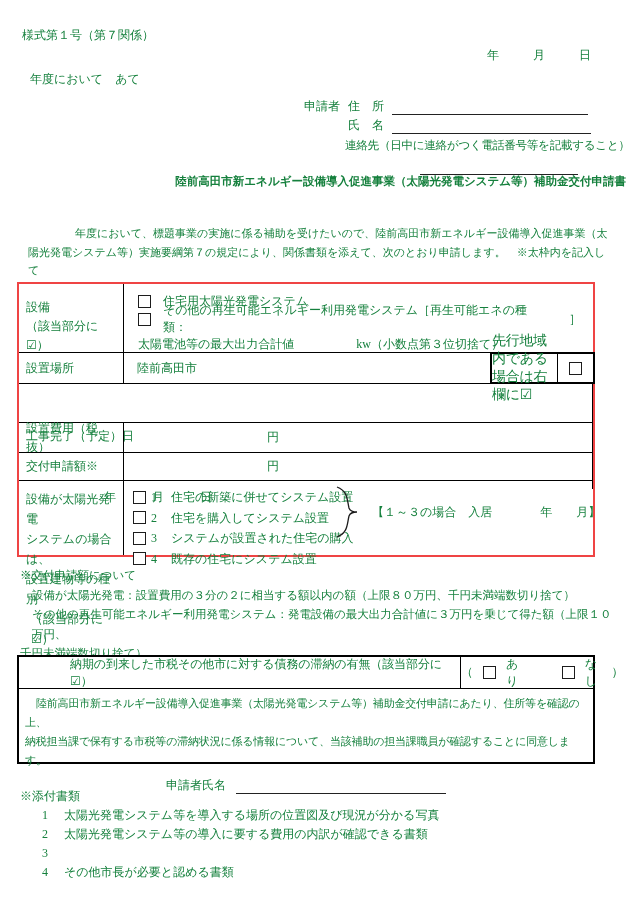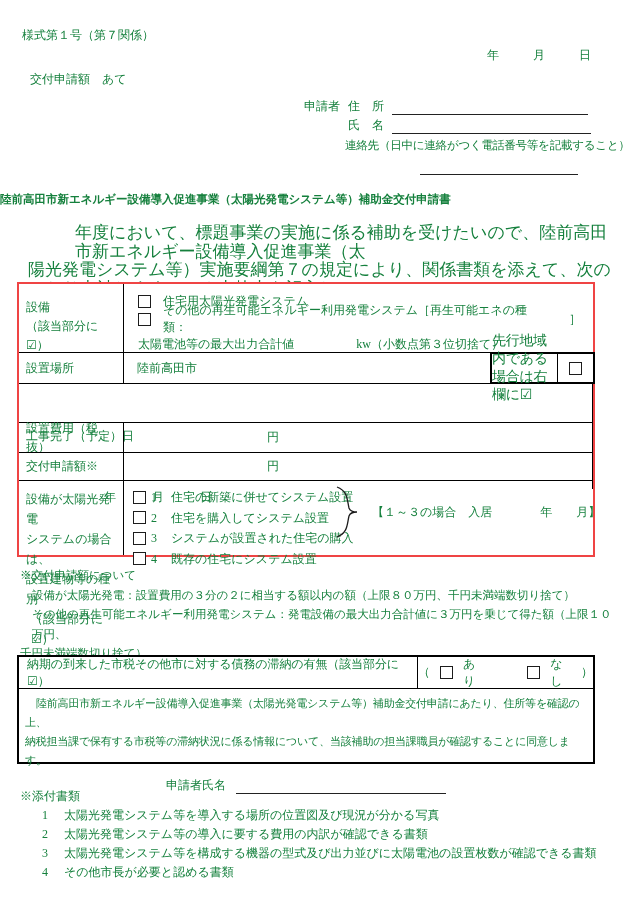--- a/index.html
+++ b/index.html
@@ -13,23 +13,23 @@
   .cb{display:inline-block;width:11px;height:11px;border:1px solid #1c1c1c;background:#fff;
       vertical-align:-1px;flex:0 0 auto;}
   
   .form-no{left:22px;top:27px;}
   .date-row{left:487px;top:47px;display:flex;gap:34px;}
   .addressee{left:30px;top:71px;}
   .applicant{left:304px;top:96px;width:292px;}
   .app-row{display:flex;align-items:flex-end;height:19px;}
   .app-row .lbl{flex:0 0 auto;}
   
-  .doc-title{left:0;top:192px;width:626px;text-align:left;
+  .doc-title{left:0;top:174px;width:626px;text-align:right;
     font-family:"Liberation Sans","DejaVu Sans",sans-serif;font-weight:bold;font-size:11.5px;}
-  .intro{left:28px;top:224px;width:588px;line-height:18.5px;font-size:17px;}
+  .intro{left:28px;top:224px;width:588px;line-height:18.5px;font-size:11px;}
   .indent47{padding-left:47px;}
   
   .t1{left:17px;top:282px;width:578px;border:2px solid #ef4444;box-sizing:border-box;background:#fff;}
   .trow{display:flex;box-sizing:border-box;position:relative;}
   .trow + .trow{border-top:1px solid #000;}
   .tlabel{flex:0 0 105px;border-right:1px solid #000;box-sizing:border-box;
           padding:4px 2px 2px 7px;line-height:19px;}
   .tcontent{flex:1 1 auto;box-sizing:border-box;position:relative;}
   .vcen{display:flex;align-items:center;}
   .r1{height:68px;}
@@ -58,21 +58,21 @@
   .r6 .tcontent{padding:6px 0 0 9px;line-height:20.5px;}
   .optline{display:flex;align-items:center;gap:5px;height:20.5px;}
   .optline .txt{padding-left:9px;}
   .brace{position:absolute;left:212px;top:5px;}
   .bracket-note{position:absolute;left:248px;top:21px;white-space:nowrap;}
   
   .notes{left:20px;top:566px;width:600px;line-height:19.5px;font-size:11.5px;}
   .indent12{padding-left:12px;}
   
   .t2{left:17px;top:655px;width:578px;border:2px solid #000;box-sizing:border-box;background:#fff;}
-  .t2r1{display:flex;height:31px;box-sizing:border-box;}
+  .t2r1{display:flex;height:31px;box-sizing:border-box;padding-left:43px;}
   .t2a{flex:0 0 399px;border-right:1px solid #000;box-sizing:border-box;display:flex;
        align-items:center;padding-left:8px;letter-spacing:-0.1px;}
   .t2b{flex:1 1 auto;display:flex;align-items:center;justify-content:center;gap:10px;}
   .t2b .sp30{display:inline-block;width:28px;}
   .t2r2{border-top:1px solid #000;height:74px;box-sizing:border-box;padding:5px 6px 16px 6px;}
   .consent{font-size:11px;letter-spacing:-0.2px;line-height:19px;}
   .consent .ci{text-indent:11px;}
   .sigrow{display:flex;justify-content:center;align-items:center;gap:10px;margin-top:7px;}
   
   .attach{left:20px;top:787px;width:600px;line-height:19px;}
@@ -85,21 +85,21 @@
 <div class="sheet">
 
   <div class="abs form-no">様式第１号（第７関係）</div>
 
   <div class="abs date-row">
     <span>年</span>
     <span>月</span>
     <span>日</span>
   </div>
 
-  <div class="abs addressee">交付申請額　あて</div>
+  <div class="abs addressee">年度において　あて</div>
 
   <div class="abs applicant">
     <div class="app-row">
       <span class="lbl">申請者</span>
       <span class="lbl" style="margin-left:8px;">住　所</span>
       <span class="u" style="width:196px;margin-left:8px;"></span>
     </div>
     <div class="app-row">
       <span class="lbl" style="margin-left:44px;">氏　名</span>
       <span class="u" style="width:199px;margin-left:8px;"></span>
@@ -265,21 +265,20 @@
     <div class="aitem">
       <span class="num">1</span>
       <span>太陽光発電システム等を導入する場所の位置図及び現況が分かる写真</span>
     </div>
     <div class="aitem">
       <span class="num">2</span>
       <span>太陽光発電システム等の導入に要する費用の内訳が確認できる書類</span>
     </div>
     <div class="aitem">
       <span class="num">3</span>
-      <span>太陽光発電システム等を構成する機器の型式及び出力並びに太陽電池の設置枚数が確認できる書類</span>
     </div>
     <div class="aitem">
       <span class="num">4</span>
       <span>その他市長が必要と認める書類</span>
     </div>
   </div>
 
 </div>
 
 </body></html>

